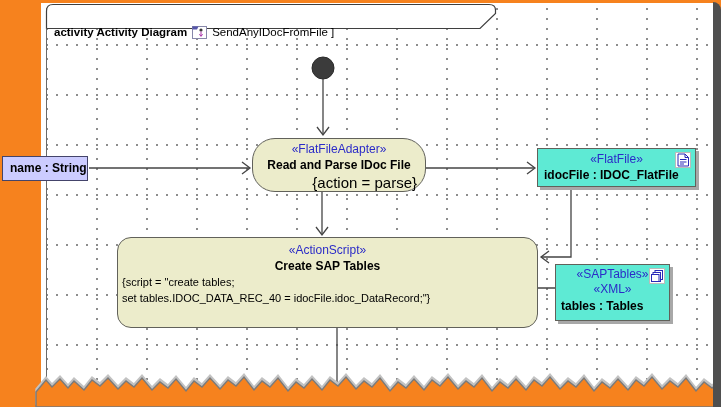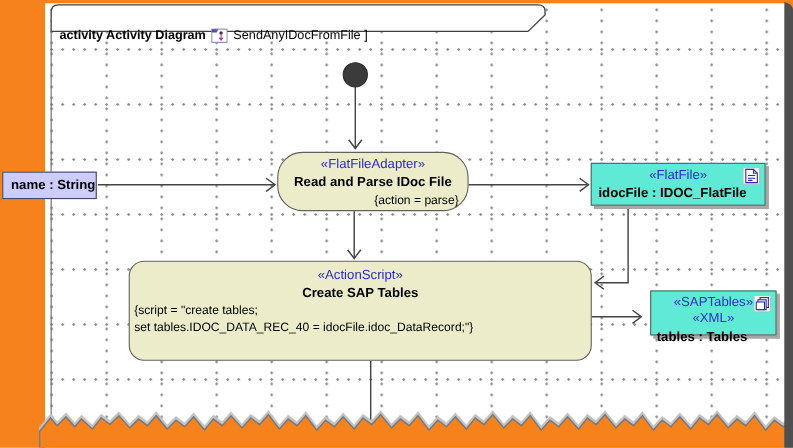--- a/index.html
+++ b/index.html
@@ -35,27 +35,27 @@
     position:absolute;background:#ECECCB;border:1px solid #61615A;border-radius:14px;
     box-sizing:border-box;color:#000;
   }
   .object{
     position:absolute;background:#5eead4;border:1px solid #61615A;
     box-shadow:3px 3px 0 #A8A8A8;box-sizing:border-box;color:#000;
   }
   .stereo{color:#2B2BC8;font-size:12px;text-align:center;line-height:16px;}
   .node-name{font-weight:bold;font-size:12px;text-align:center;line-height:17px;}
   .node-name.left{text-align:left;}
-  .constraint{font-size:11px;text-align:right;line-height:17px;padding-right:8px;}
+  .constraint{font-size:15px;text-align:right;line-height:17px;padding-right:8px;}
   .script-line{font-size:11px;line-height:15.5px;padding-left:4px;white-space:nowrap;text-align:left;}
 
   #act-read{left:252px;top:138px;width:174px;height:54px;padding-top:2px;border-radius:23px;}
   #act-create{left:117px;top:237px;width:421px;height:91px;padding-top:4px;}
   #obj-idocfile{left:537px;top:148px;width:159px;height:39px;padding-top:2px;}
-  #obj-tables{left:591px;top:264px;width:115px;height:41px;padding-top:2px;}
+  #obj-tables{left:555px;top:264px;width:115px;height:57px;padding-top:2px;}
   #obj-idocfile .node-name{padding-left:6px;}
   #obj-tables .node-name{padding-left:5px;line-height:18px;}
   #obj-tables .stereo{line-height:15px;}
   .corner-icon{position:absolute;right:4px;top:3px;width:16px;height:16px;}
 
   .pin-label{
     position:absolute;left:2px;top:156px;width:86px;height:25px;
     background:#CCCCFF;border:1px solid #44446A;box-sizing:border-box;
     font-weight:bold;font-size:12px;line-height:22px;padding-left:7px;color:#000000;
   }

